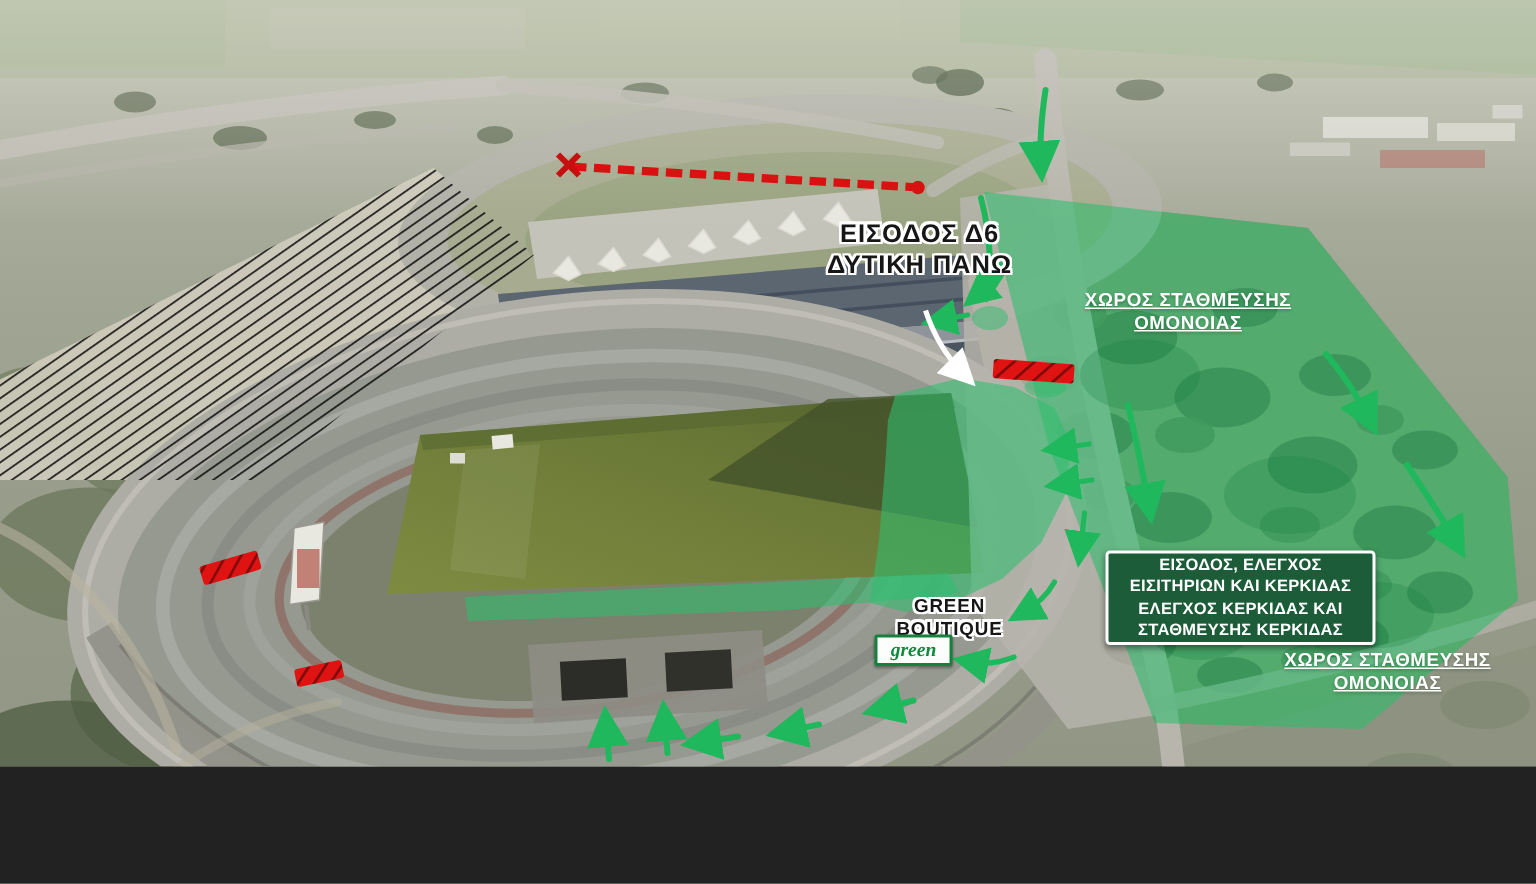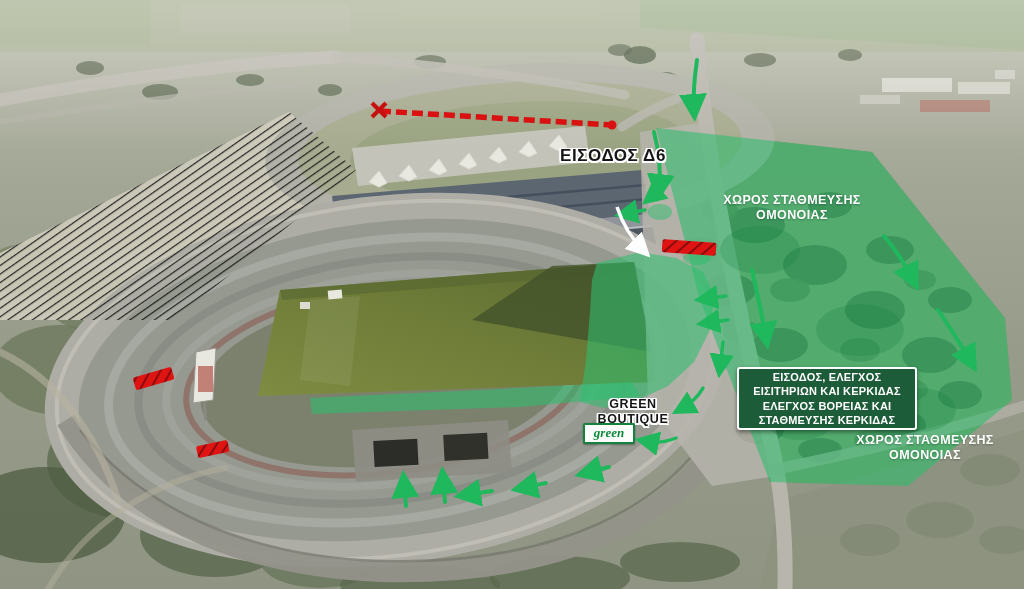--- a/index.html
+++ b/index.html
@@ -1,31 +1,32 @@
 <!DOCTYPE html>
 <html style="--highlight_green: #2ebe6e; --arrow_green: #20b85c; --checkpoint_bg: #1d5c38; --barrier_red: #e01313; --label_black: #161616; --label_white: #ffffff; --logo_green: #0f8a3c;"><head>
 <meta charset="utf-8">
 <style>
   html,body{margin:0;padding:0;background:#222;}
   .stage{
-    position:relative;width:1024px;height:589px;overflow:hidden;
+    position:relative;width:1024px;height:511px;overflow:hidden;
     font-family:"Liberation Sans","DejaVu Sans",sans-serif;
     background:#9aa08c;
   }
   .stage svg{position:absolute;left:0;top:0;}
   .lbl{position:absolute;text-align:center;white-space:nowrap;line-height:1.22;}
   .lbl-black{
     color:var(--label_black,#161616);font-weight:800;letter-spacing:.6px;
     text-shadow:-1.5px -1.5px 0 #fff,1.5px -1.5px 0 #fff,-1.5px 1.5px 0 #fff,
                  1.5px 1.5px 0 #fff,0 -1.5px 0 #fff,0 1.5px 0 #fff,
                 -1.5px 0 0 #fff,1.5px 0 0 #fff;
   }
   .lbl-white{
     color:var(--label_white,#fff);font-weight:800;letter-spacing:.4px;
     text-shadow:0 1px 2px rgba(0,40,15,.35);
+    text-decoration:underline;
   }
   #lbl-entrance{left:538px;top:146px;width:150px;font-size:17px;}
   #lbl-parking-north{left:702px;top:193px;width:180px;font-size:12.5px;}
   #lbl-parking-south{left:835px;top:433px;width:180px;font-size:12.5px;}
   #checkpoint-box{
     position:absolute;left:737px;top:367px;width:168px;
     background:var(--checkpoint_bg,#1d5c38);border:2px solid #fff;border-radius:3px;
     color:#fff;font-weight:800;font-size:11px;line-height:1.3;letter-spacing:.2px;
     text-align:center;padding:1px 4px;box-shadow:0 2px 4px rgba(0,0,0,.45);
     white-space:nowrap;
@@ -300,31 +301,32 @@
       <rect x="134" y="372" width="40" height="13" rx="2" fill="url(#stripeR)" transform="rotate(-16 154 380)"></rect>
       <rect x="197" y="443" width="32" height="12" rx="2" fill="url(#stripeR)" transform="rotate(-12 213 450)"></rect>
       <rect x="662" y="241" width="54" height="13" rx="2" fill="url(#stripeR)" transform="rotate(4 689 249)"></rect>
     </g>
 
     <path d="M617,207 C622,222 630,237 643,250" stroke="#ffffff" stroke-width="3.5" fill="none" marker-end="url(#ahw)"></path>
   </svg>
 
   <div class="lbl lbl-black" id="lbl-entrance">
     <div>ΕΙΣΟΔΟΣ Δ6</div>
+    <div>ΔΥΤΙΚΗ ΠΑΝΩ</div>
   </div>
 
   <div class="lbl lbl-white" id="lbl-parking-north">
     <div>ΧΩΡΟΣ ΣΤΑΘΜΕΥΣΗΣ</div>
     <div>ΟΜΟΝΟΙΑΣ</div>
   </div>
 
   <div id="checkpoint-box">
     <div>ΕΙΣΟΔΟΣ, ΕΛΕΓΧΟΣ</div>
     <div>ΕΙΣΙΤΗΡΙΩΝ ΚΑΙ ΚΕΡΚΙΔΑΣ</div>
-    <div>ΕΛΕΓΧΟΣ ΒΟΡΕΙΑΣ ΚΑΙ</div>
+    <div>ΕΛΕΓΧΟΣ ΚΕΡΚΙΔΑΣ ΚΑΙ</div>
     <div>ΣΤΑΘΜΕΥΣΗΣ ΚΕΡΚΙΔΑΣ</div>
   </div>
 
   <div class="lbl lbl-white" id="lbl-parking-south">
     <div>ΧΩΡΟΣ ΣΤΑΘΜΕΥΣΗΣ</div>
     <div>ΟΜΟΝΟΙΑΣ</div>
   </div>
 
   <div class="lbl lbl-black" id="lbl-boutique">
     <div>GREEN</div>

